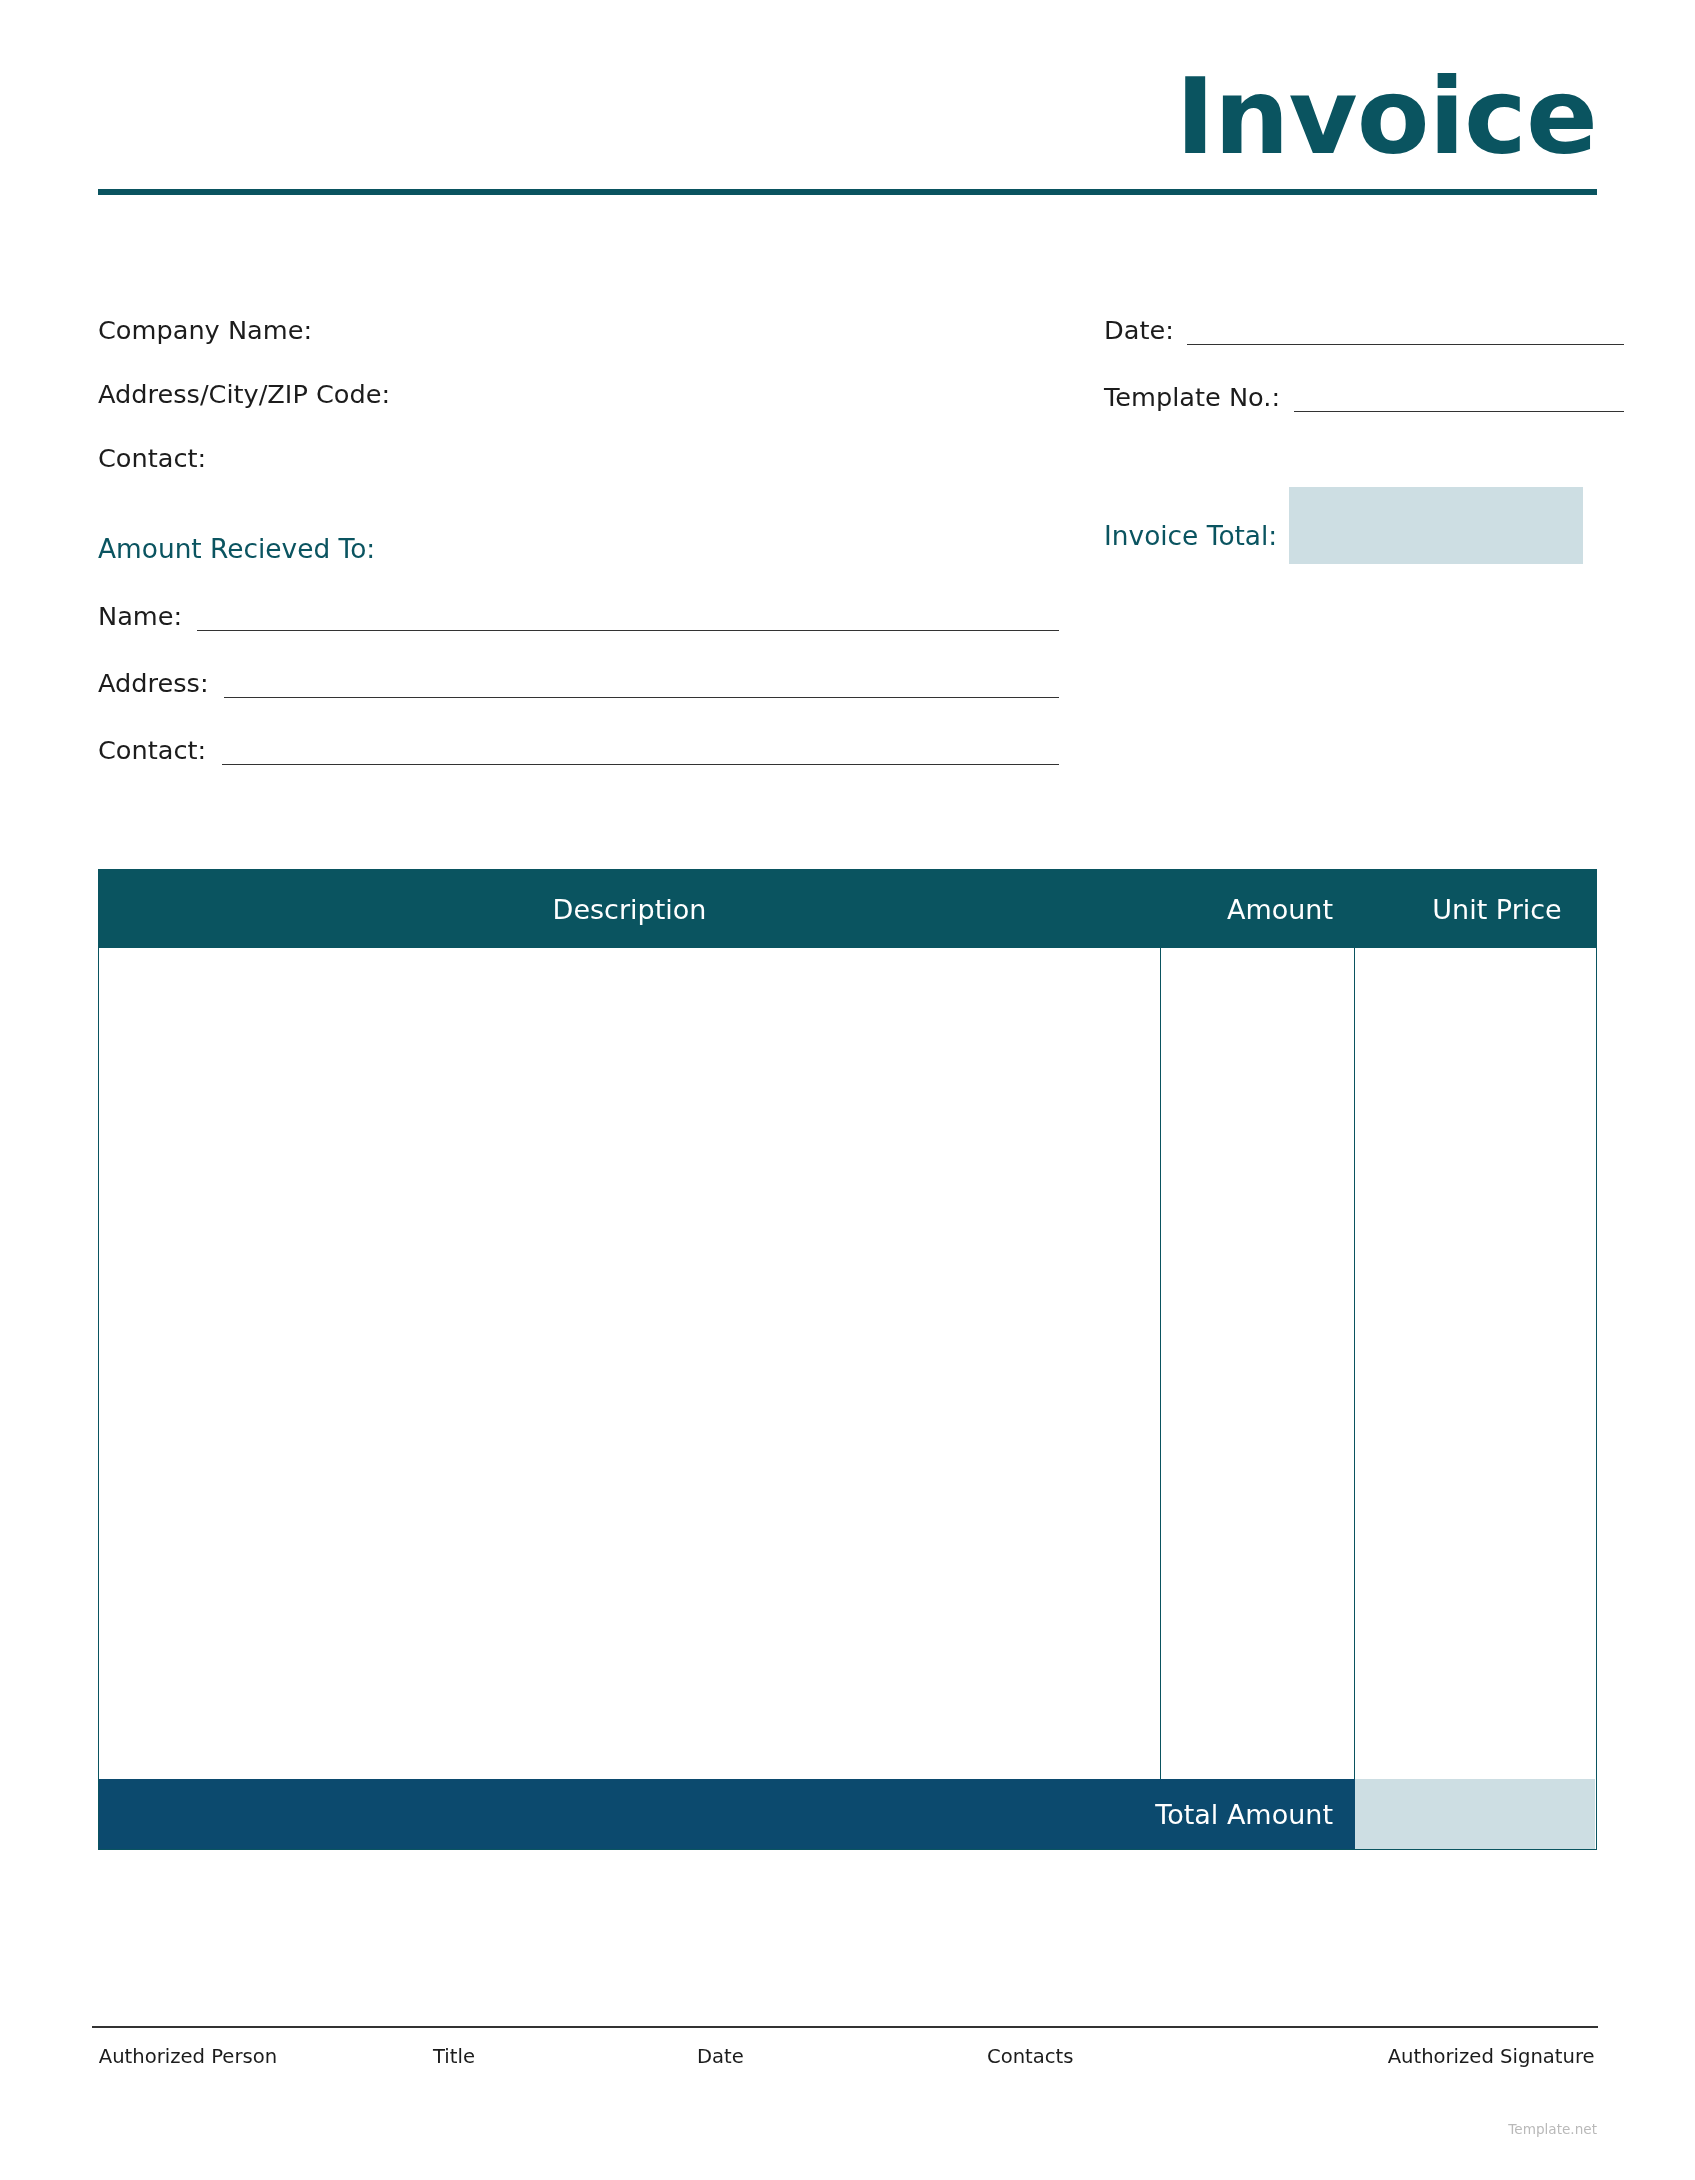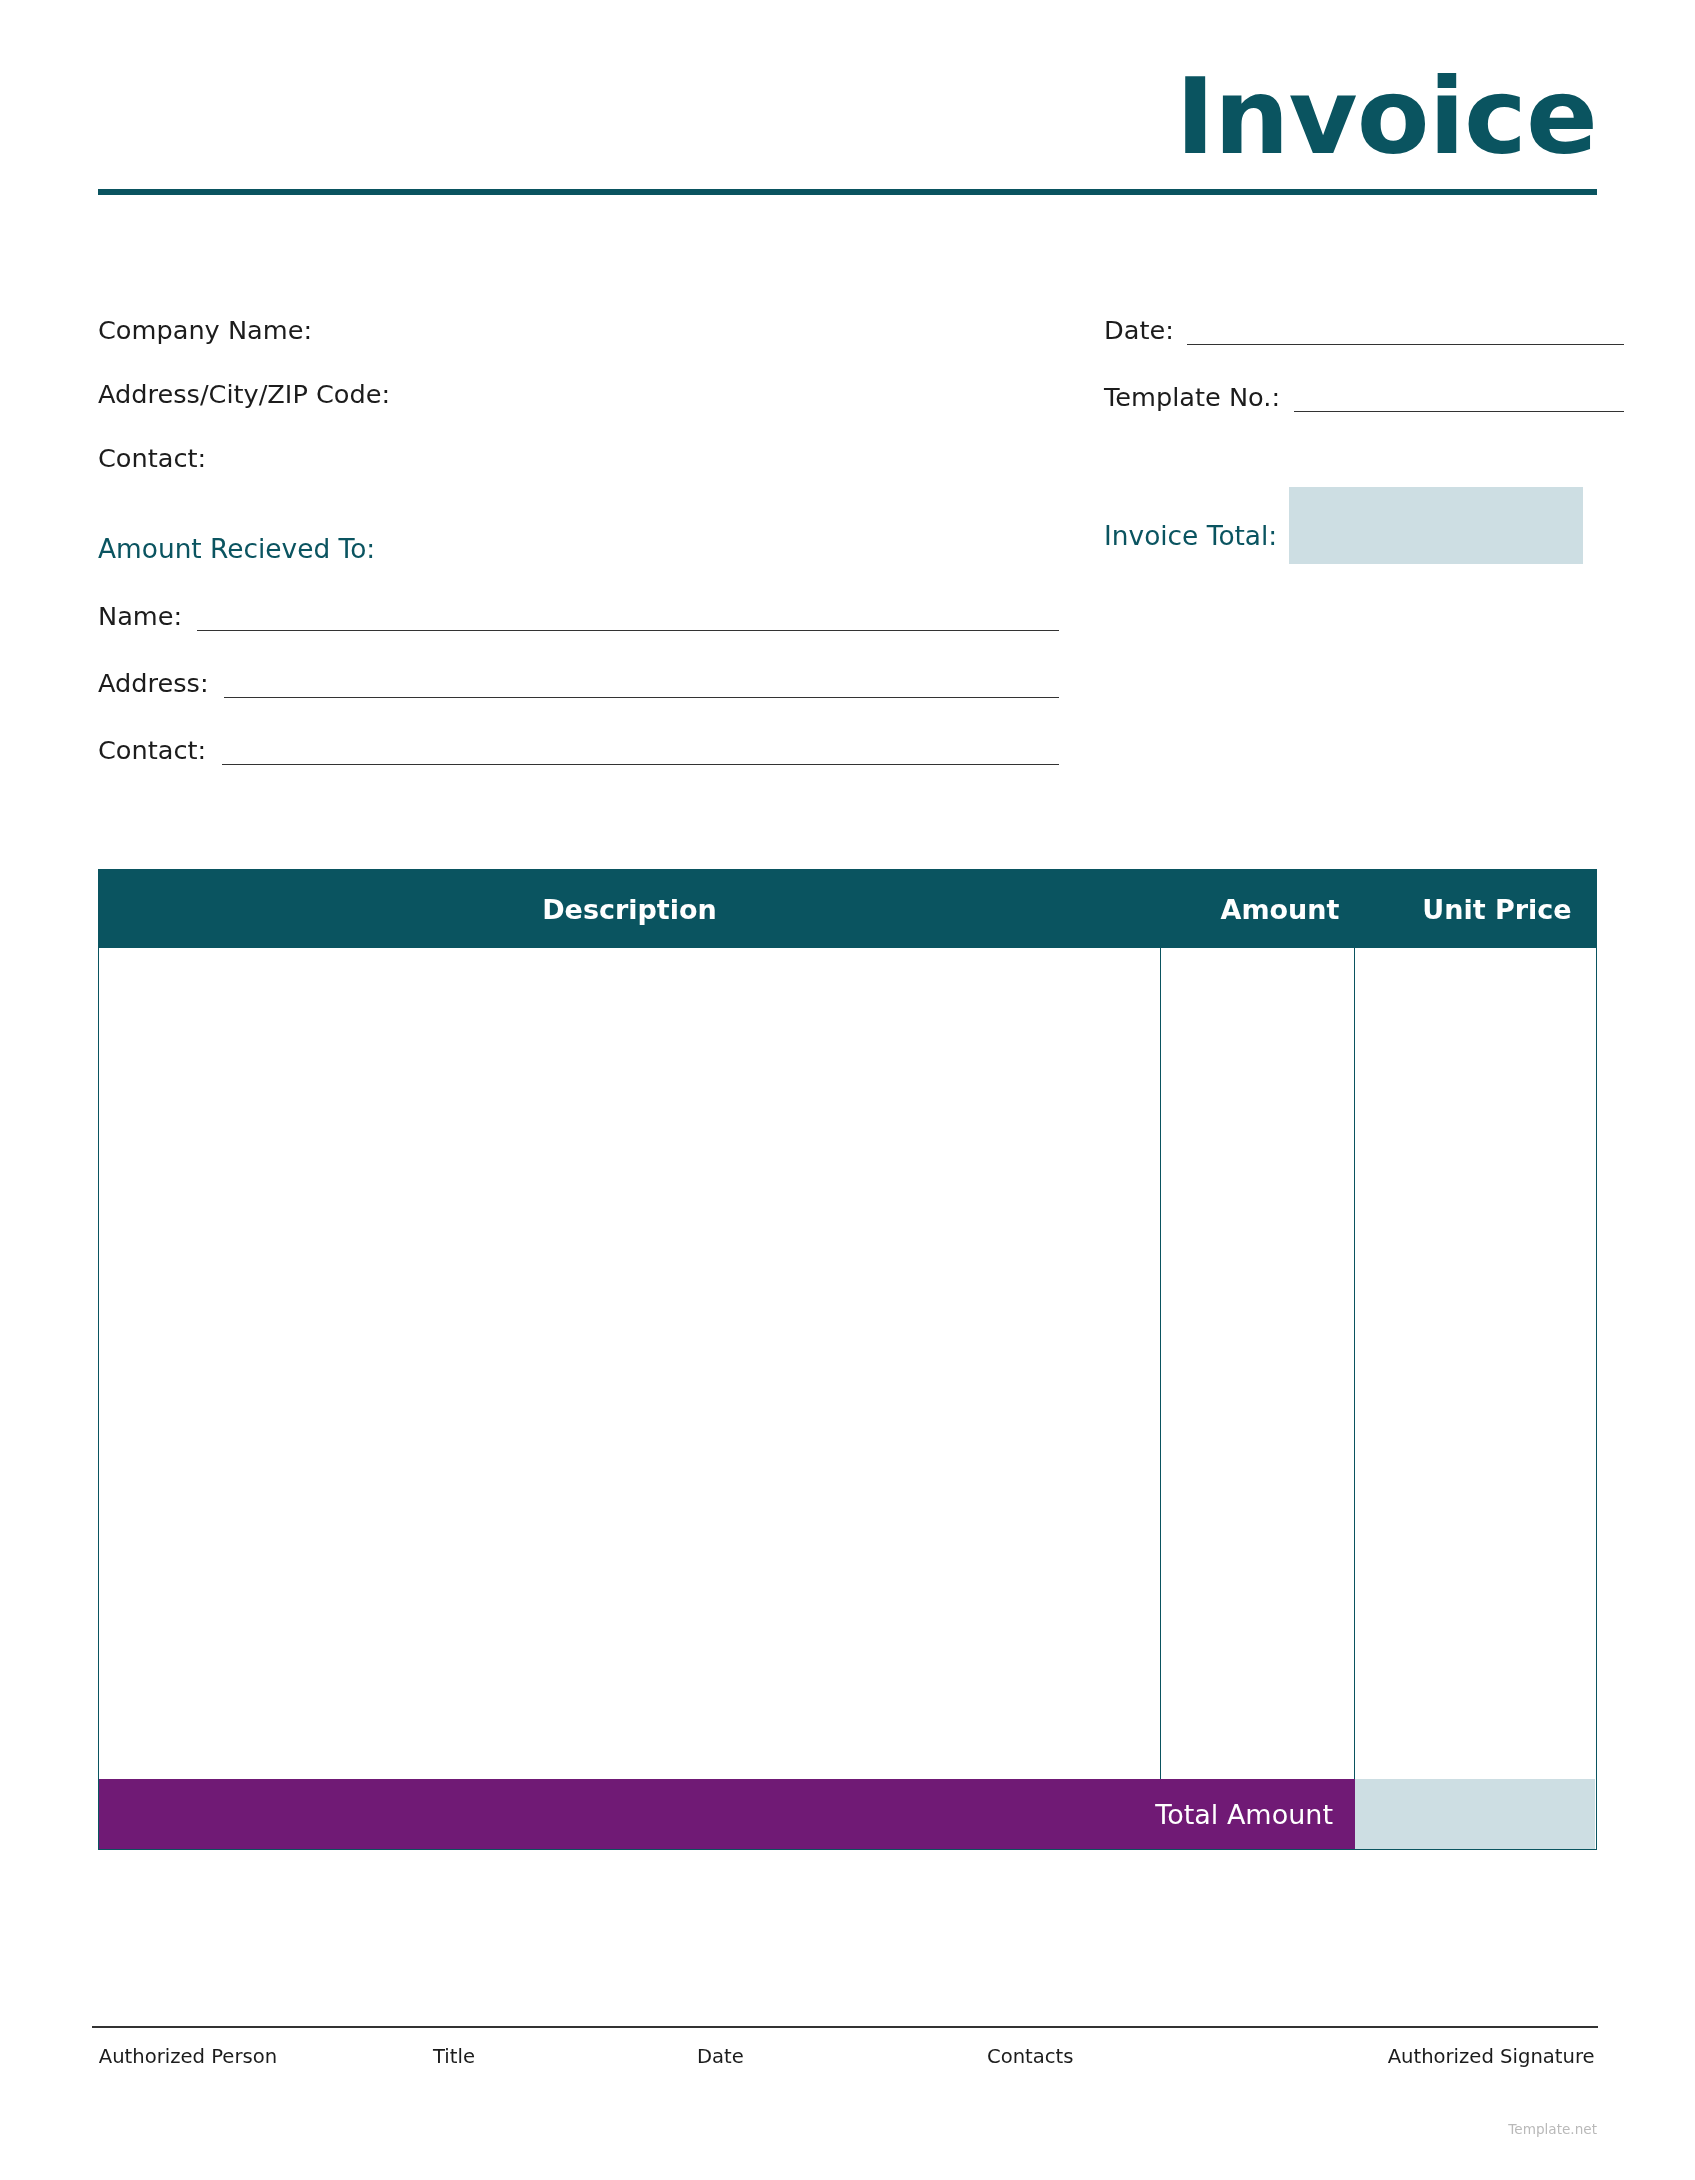--- a/index.html
+++ b/index.html
@@ -128,21 +128,20 @@
     left: 98px;
     top: 869px;
     width: 1499px;
     border: 1.7px solid #0a5460;
   }
   .table-head {
     display: flex;
     background: #0a5460;
     color: #ffffff;
     height: 78px;
-    font-weight: bold;
   }
   .th {
     display: flex;
     align-items: center;
     justify-content: center;
     font-size: 27px;
     color: #ffffff;
   }
   .col-desc { width: 1061px; }
   .col-unit { width: 194px; }
@@ -159,21 +158,21 @@
   }
   .td.unit { border-left: 1.7px solid #0a5460; }
   .td.amt  { border-left: 1.7px solid #0a5460; }
 
   .table-foot {
     display: flex;
     height: 70px;
   }
   .foot-total {
     width: 1256px;
-    background: #701a75;
+    background: #0c4a6e;
     display: flex;
     align-items: center;
     justify-content: flex-end;
     padding-right: 22px;
   }
   .foot-total span {
     color: #ffffff;
     font-size: 27px;
   }
   .foot-box {

